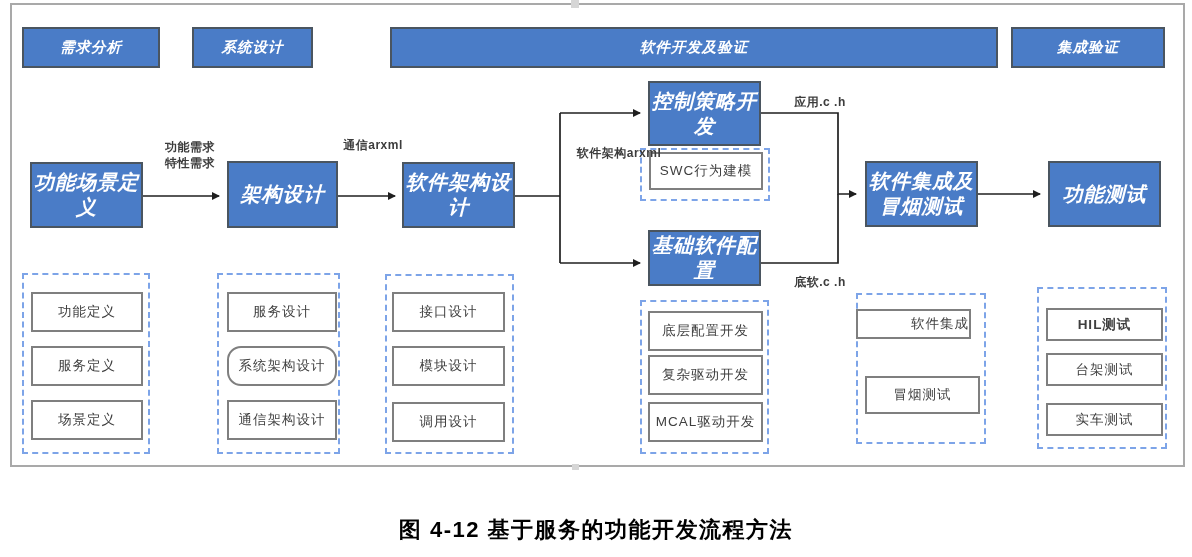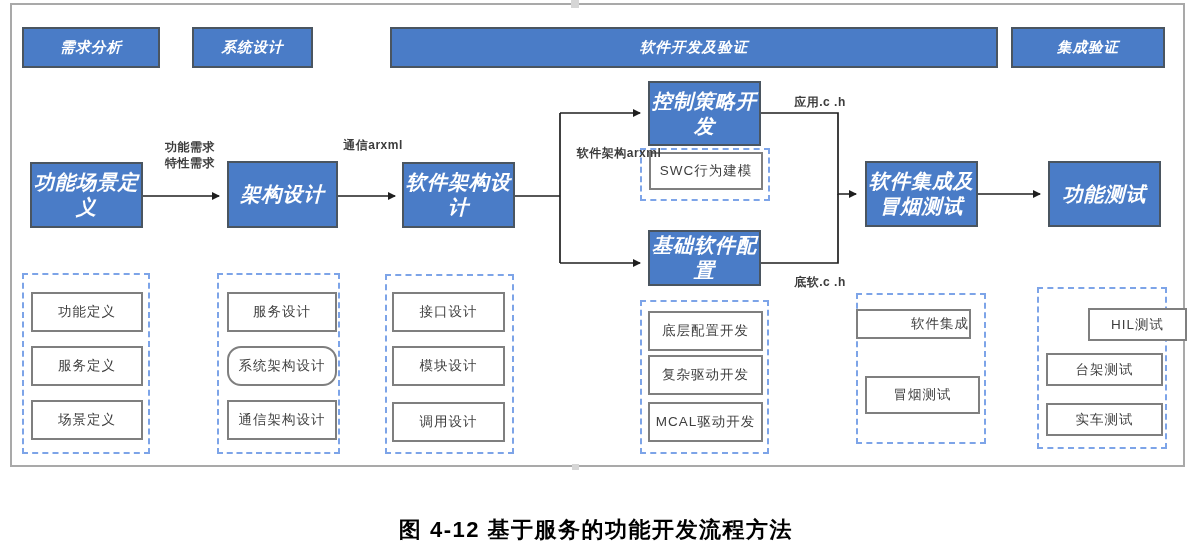--- a/index.html
+++ b/index.html
@@ -140,21 +140,21 @@
 
   <div class="dashed-group" style="left:856px;top:293px;width:130px;height:151px;"></div>
   <div class="white-box" style="left:856px;top:309px;width:115px;height:30px;justify-content:flex-end;">
       <span>软件集成</span>
     </div>
   <div class="white-box" style="left:865px;top:376px;width:115px;height:38px;">
       <span>冒烟测试</span>
     </div>
 
   <div class="dashed-group" style="left:1037px;top:287px;width:130px;height:162px;"></div>
-  <div class="white-box" style="left:1088px;top:308px;width:99px;height:33px;">
+  <div class="white-box" style="left:1046px;top:308px;width:117px;height:33px;font-weight:bold;">
       <span>HIL测试</span>
     </div>
   <div class="white-box" style="left:1046px;top:353px;width:117px;height:33px;">
       <span>台架测试</span>
     </div>
   <div class="white-box" style="left:1046px;top:403px;width:117px;height:33px;">
       <span>实车测试</span>
     </div>
 
   <div class="caption">图 4-12 基于服务的功能开发流程方法</div>

